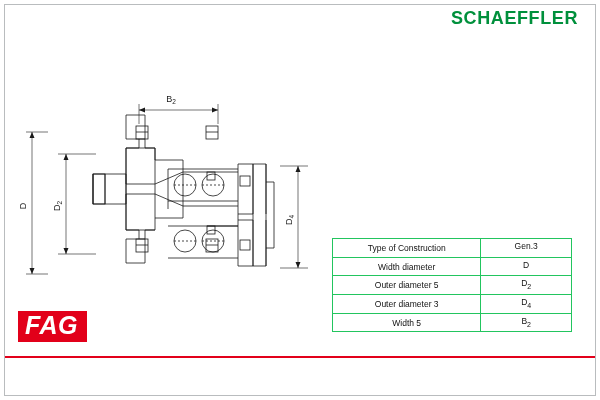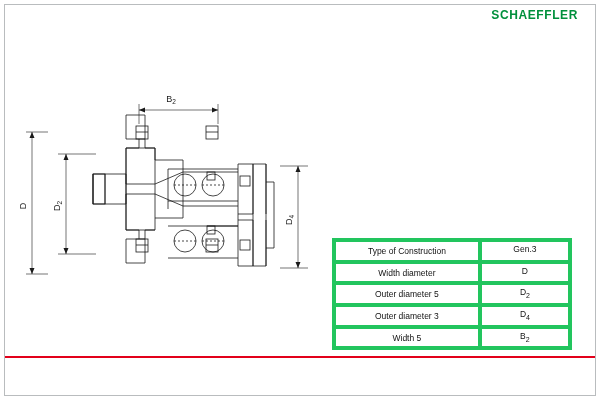--- a/index.html
+++ b/index.html
@@ -26,21 +26,21 @@
     height: 392px;
     border: 1px solid #b9bcbe;
     box-sizing: border-box;
   }
 
   
   .brand {
     position: absolute;
     right: 22px;
     top: 8px;
-    font-size: 12px;
+    font-size: 18px;
     font-weight: bold;
     letter-spacing: 0.6px;
     color: #00903c;
     font-family: "Liberation Sans", sans-serif;
     margin-left: 24px;
   }
 
   
   .drawing {
     position: absolute;
@@ -55,21 +55,21 @@
   .spec-table {
     position: absolute;
     left: 332px;
     top: 238px;
     width: 240px;
     border-collapse: collapse;
     font-size: 8.5px;
     color: #111;
   }
   .spec-table td {
-    border: 4px solid #22c55e;
+    border: 1px solid #22c55e;
     height: 15px;
     padding: 0 6px;
     line-height: 14px;
   }
   .spec-table td.label {
     width: 152px;
     text-align: center;
   }
   .spec-table td.value {
     width: 88px;
@@ -261,14 +261,15 @@
         <td class="label">Outer diameter 3</td>
         <td class="value"><span>D</span><sub>4</sub></td>
       </tr>
       <tr>
         <td class="label">Width 5</td>
         <td class="value"><span>B</span><sub>2</sub></td>
       </tr>
     </tbody>
   </table>
 
+  <div class="fag">FAG</div>
   <div class="divider"></div>
 </div>
 
 </body></html>

